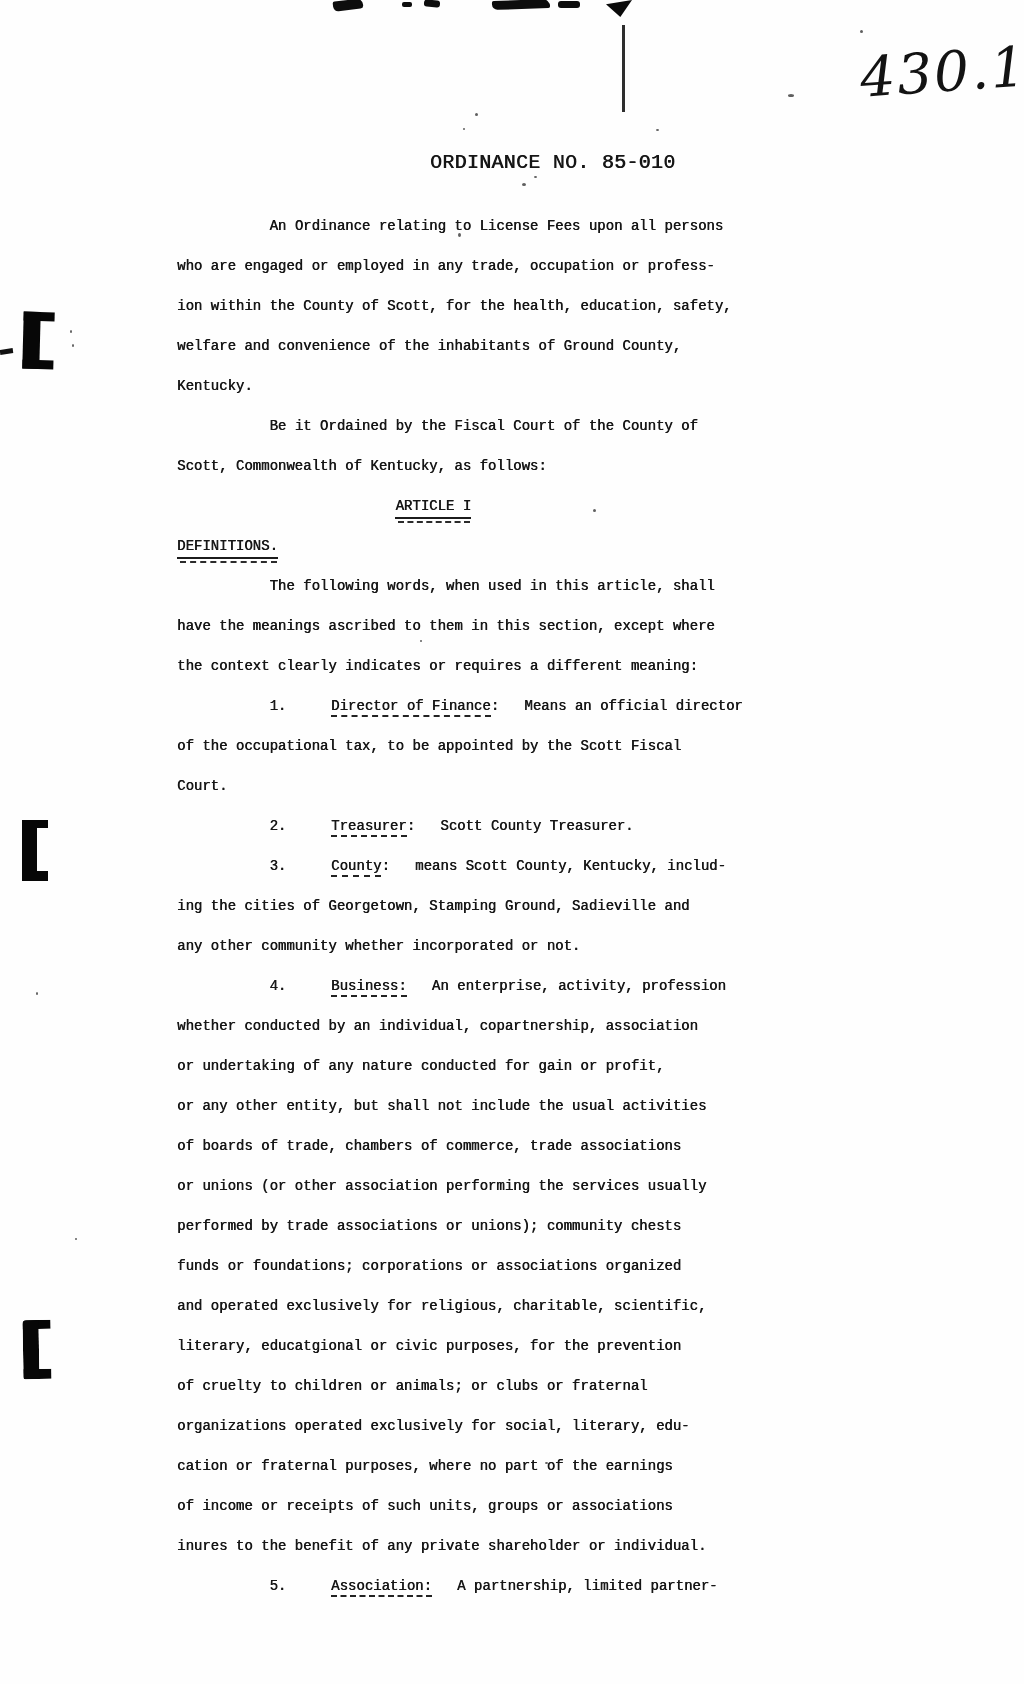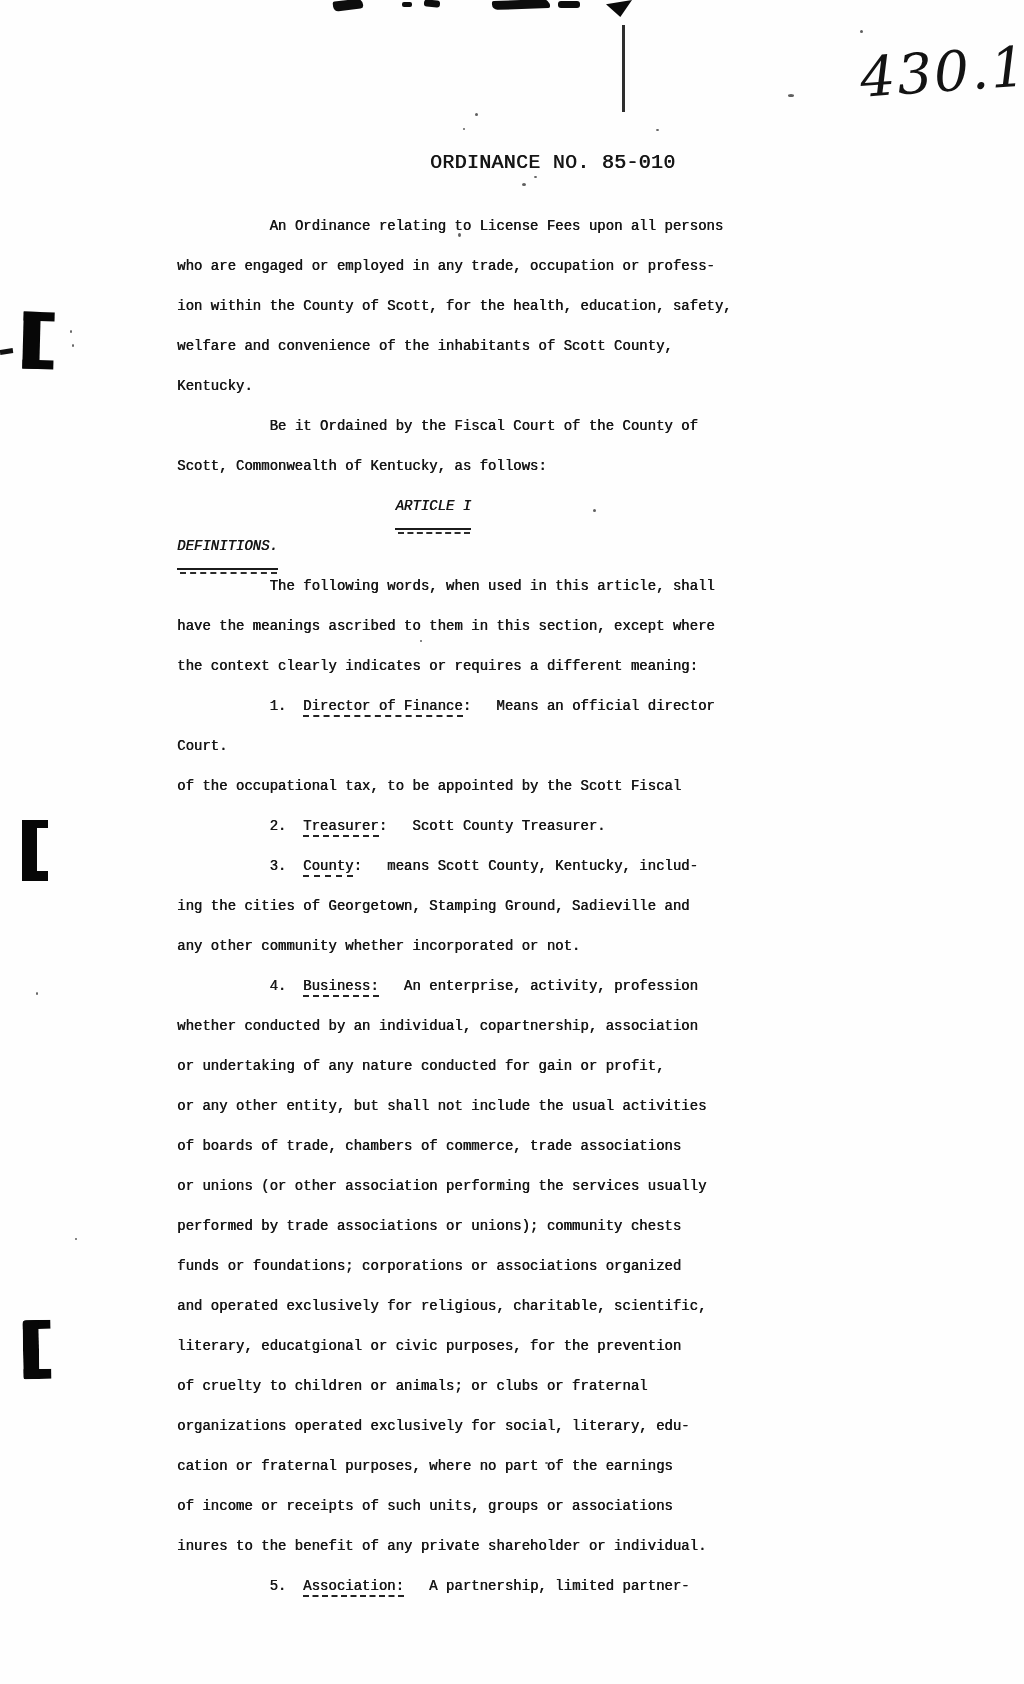--- a/index.html
+++ b/index.html
@@ -20,22 +20,22 @@
   }
   .line{white-space:pre;height:40px;}
   .heading{
     position:absolute;left:430px;top:152px;
     font-size:19.8px;line-height:22px;
     color:#161616;white-space:pre;
     text-shadow:0.6px 0 0 #161616;
     letter-spacing:0.4px;
   }
   
-  .u-dash{border-bottom:2.4px dashed #222;padding-bottom:1px;}
-  .u-double{position:relative;border-bottom:2.2px solid #1b1b1b;padding-bottom:14px;font-style:italic;}
+  .u-dash{border-bottom:2.4px dashed #222;padding-bottom:1px;margin-left:28px;}
+  .u-double{position:relative;border-bottom:2.2px solid #1b1b1b;padding-bottom:3px;}
   .u-double::after{
     content:"";position:absolute;left:3px;right:1px;bottom:-6px;
     border-bottom:2.4px dashed #2b2b2b;
   }
   
   .handwritten{
     position:absolute;left:860px;top:40px;
     font-family:"DejaVu Serif",serif;font-style:italic;
     font-size:55px;color:#131313;
     transform:rotate(-4deg);letter-spacing:2px;
@@ -73,32 +73,32 @@
   <div class="fold-line"></div>
 
   <div class="handwritten">430.1</div>
 
   <div class="heading">ORDINANCE NO. 85-010</div>
 
   <div class="doc-body">
       <div class="line">           <span>An Ordinance relating to License Fees upon all persons</span></div>
       <div class="line"><span>who are engaged or employed in any trade, occupation or profess-</span></div>
       <div class="line"><span>ion within the County of Scott, for the health, education, safety,</span></div>
-      <div class="line"><span>welfare and convenience of the inhabitants of Scott County,</span></div>
+      <div class="line"><span>welfare and convenience of the inhabitants of Ground County,</span></div>
       <div class="line"><span>Kentucky.</span></div>
       <div class="line">           <span>Be it Ordained by the Fiscal Court of the County of</span></div>
       <div class="line"><span>Scott, Commonwealth of Kentucky, as follows:</span></div>
       <div class="line">                          <span class="u-double">ARTICLE I</span></div>
       <div class="line"><span class="u-double">DEFINITIONS.</span></div>
       <div class="line">           <span>The following words, when used in this article, shall</span></div>
       <div class="line"><span>have the meanings ascribed to them in this section, except where</span></div>
       <div class="line"><span>the context clearly indicates or requires a different meaning:</span></div>
       <div class="line">           <span>1.  </span><span class="u-dash">Director of Finance</span><span>:   Means an official director</span></div>
+      <div class="line"><span>of the occupational tax, to be appointed by the Scott Fiscal</span></div>
       <div class="line"><span>Court.</span></div>
-      <div class="line"><span>of the occupational tax, to be appointed by the Scott Fiscal</span></div>
       <div class="line">           <span>2.  </span><span class="u-dash">Treasurer</span><span>:   Scott County Treasurer.</span></div>
       <div class="line">           <span>3.  </span><span class="u-dash">County</span><span>:   means Scott County, Kentucky, includ-</span></div>
       <div class="line"><span>ing the cities of Georgetown, Stamping Ground, Sadieville and</span></div>
       <div class="line"><span>any other community whether incorporated or not.</span></div>
       <div class="line">           <span>4.  </span><span class="u-dash">Business:</span><span>   An enterprise, activity, profession</span></div>
       <div class="line"><span>whether conducted by an individual, copartnership, association</span></div>
       <div class="line"><span>or undertaking of any nature conducted for gain or profit,</span></div>
       <div class="line"><span>or any other entity, but shall not include the usual activities</span></div>
       <div class="line"><span>of boards of trade, chambers of commerce, trade associations</span></div>
       <div class="line"><span>or unions (or other association performing the services usually</span></div>

